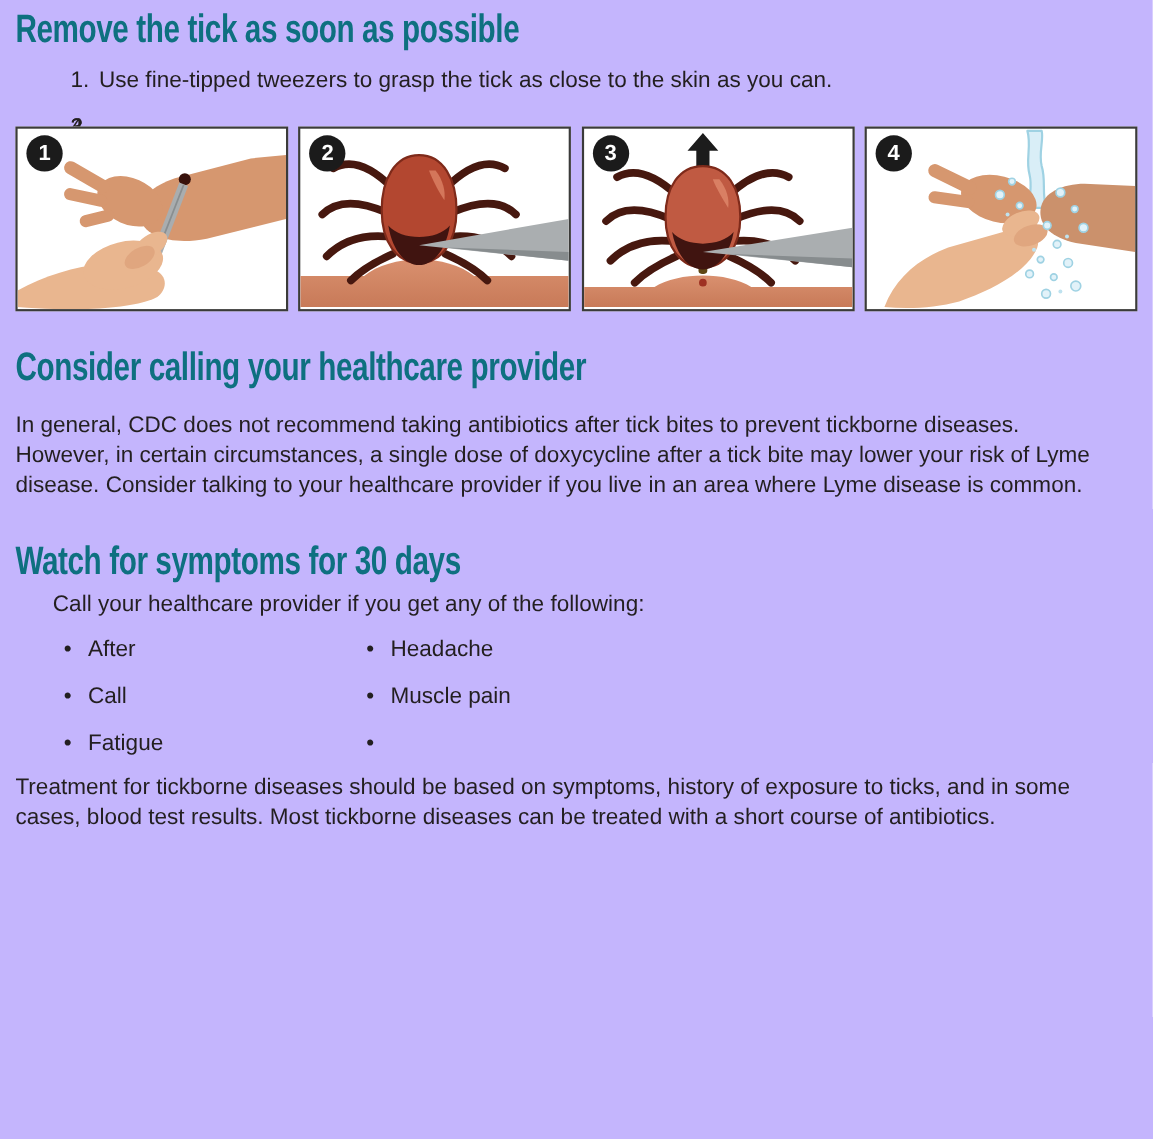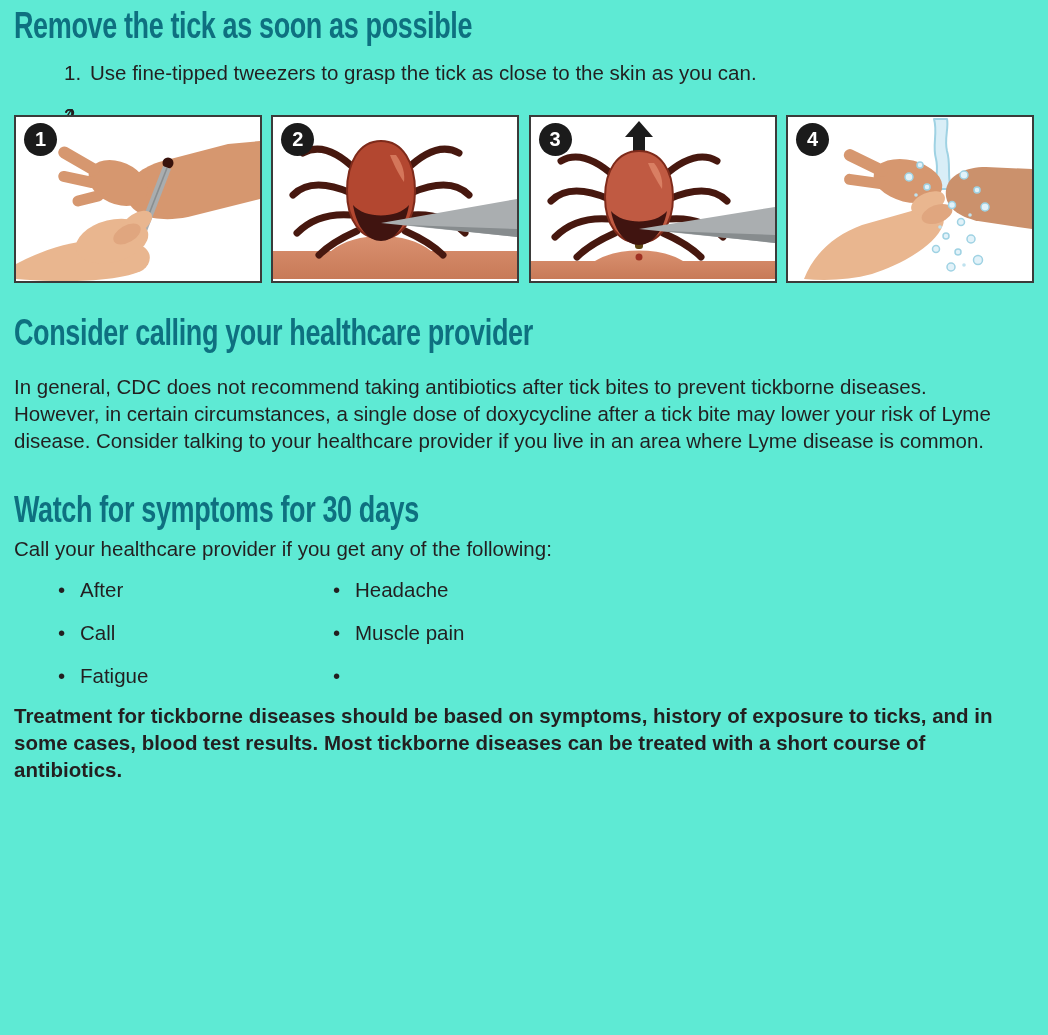--- a/index.html
+++ b/index.html
@@ -7,21 +7,21 @@
   body {
     font-family: "Liberation Sans", "DejaVu Sans", sans-serif;
     color: #231f20;
     width: 1048px;
   }
   .page {
     width: 1048px;
     height: 1035px;
     padding: 6px 14px 0 14px;
     overflow: hidden;
-    background: #5eead4;
+    background: #c4b5fd;
   }
   .teal-heading {
     color: #0e7080;
     font-size: 36px;
     font-weight: bold;
     line-height: 40px;
     letter-spacing: -0.5px;
     transform: scaleX(0.75);
     transform-origin: 0 50%;
     white-space: nowrap;
@@ -69,33 +69,33 @@
   }
   
   .para {
     font-size: 20.5px;
     line-height: 27px;
     margin-top: 20px;
     max-width: 1000px;
   }
   .heading-2 { margin-top: 30px; }
   .heading-3 { margin-top: 36px; }
-  .intro { margin-top: 5px; max-width: 1020px; }
+  .intro { margin-top: 5px; max-width: 1020px; margin-left: 34px; }
   
   .symptom-cols { display: flex; margin-top: 14px; }
   .symptom-col { display: flex; flex-direction: column; row-gap: 16px; }
   .symptom-col.col-1 { width: 275px; }
   .symptom {
     display: flex;
     font-size: 20.5px;
     line-height: 27px;
     padding-left: 44px;
   }
   .symptom .dot { width: 22px; flex: 0 0 22px; }
-  .closing { margin-top: 13px; max-width: 980px; font-weight: bold; }
+  .closing { margin-top: 13px; max-width: 980px; }
 </style>
 </head>
 <body>
 
 <div class="page">
 
   <h1 class="teal-heading">Remove the tick as soon as possible</h1>
 
   <ol class="steps">
     <li class="step">

